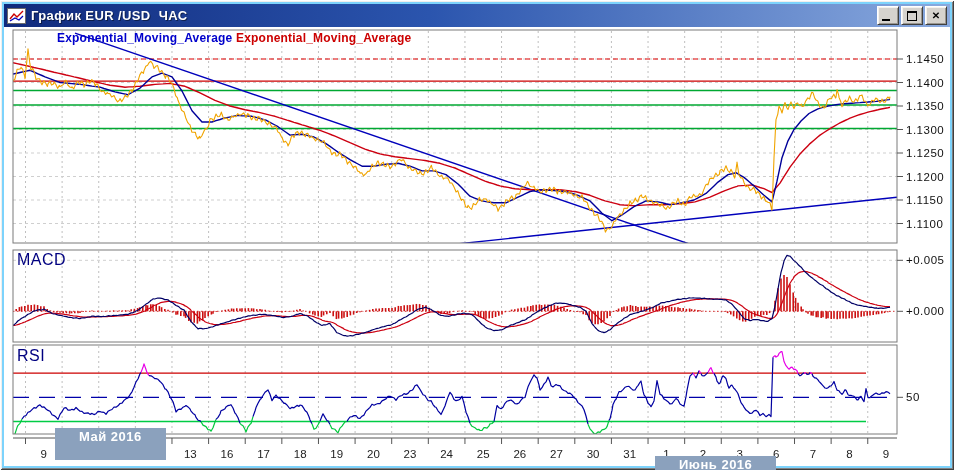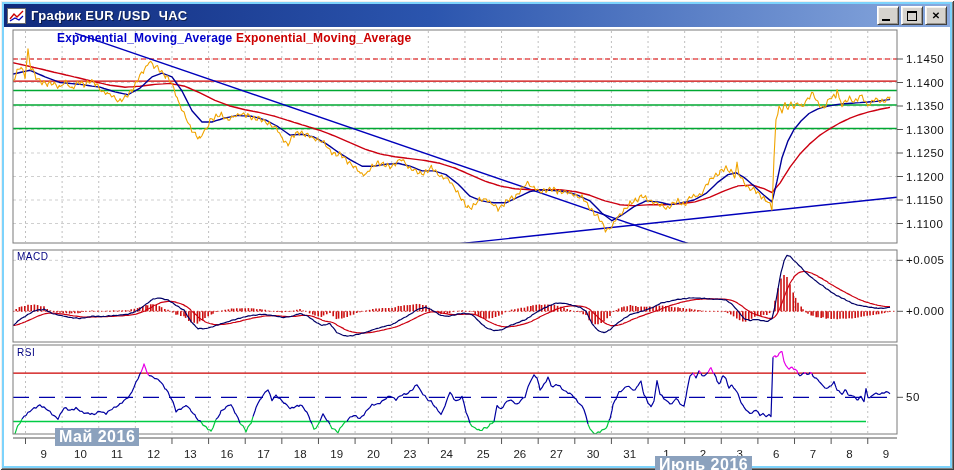--- a/index.html
+++ b/index.html
@@ -17,25 +17,25 @@
     border:1px solid;border-color:#ffffff #404040 #404040 #ffffff;
     box-shadow:inset 1px 1px 0 #f4f2ee, inset -1px -1px 0 #9a968f;
     display:flex;align-items:center;justify-content:center;font-size:10px;font-weight:bold;color:#000;cursor:default;}
   .glyph-min{position:absolute;left:4px;bottom:3px;width:8px;height:0;border-bottom:2px solid #000;}
   .glyph-max{width:8px;height:7px;border:1px solid #000;border-top-width:2px;}
   .client{position:absolute;left:4px;top:27px;right:4px;bottom:4px;background:#ffffff;}
   .overlay{position:absolute;z-index:5;pointer-events:none;}
   .legend{left:17px;top:31px;font-size:12px;font-weight:bold;letter-spacing:0.2px;white-space:pre;margin-left:40px;}
   .legend .ema-blue{color:#0000cc;}
   .legend .ema-red{color:#cc0000;}
-  .panel-label{font-size:10px;color:#000080;letter-spacing:0.5px;}
+  .panel-label{font-size:16px;color:#000080;letter-spacing:0.5px;}
   .macd-label{left:17px;top:251px;}
   .rsi-label{left:17px;top:347px;text-align:right;}
-  .month-badge{height:18px;line-height:18px;padding:0 4px;background:#8ba1bd;color:#ffffff;
-    font-size:16px;font-weight:bold;letter-spacing:0.5px;top:428px;}
+  .month-badge{height:32px;line-height:18px;padding:0 24px;background:#8ba1bd;color:#ffffff;
+    font-size:13px;font-weight:bold;letter-spacing:0.5px;top:428px;}
   .badge-may{left:55px;}
   .badge-june{left:655px;margin-top:28px;}
   #chart-svg{position:absolute;left:0;top:0;z-index:3;pointer-events:none;}
 </style>
 </head>
 <body>
 
 <div class="window">
   <div class="titlebar">
     <span class="app-icon">

